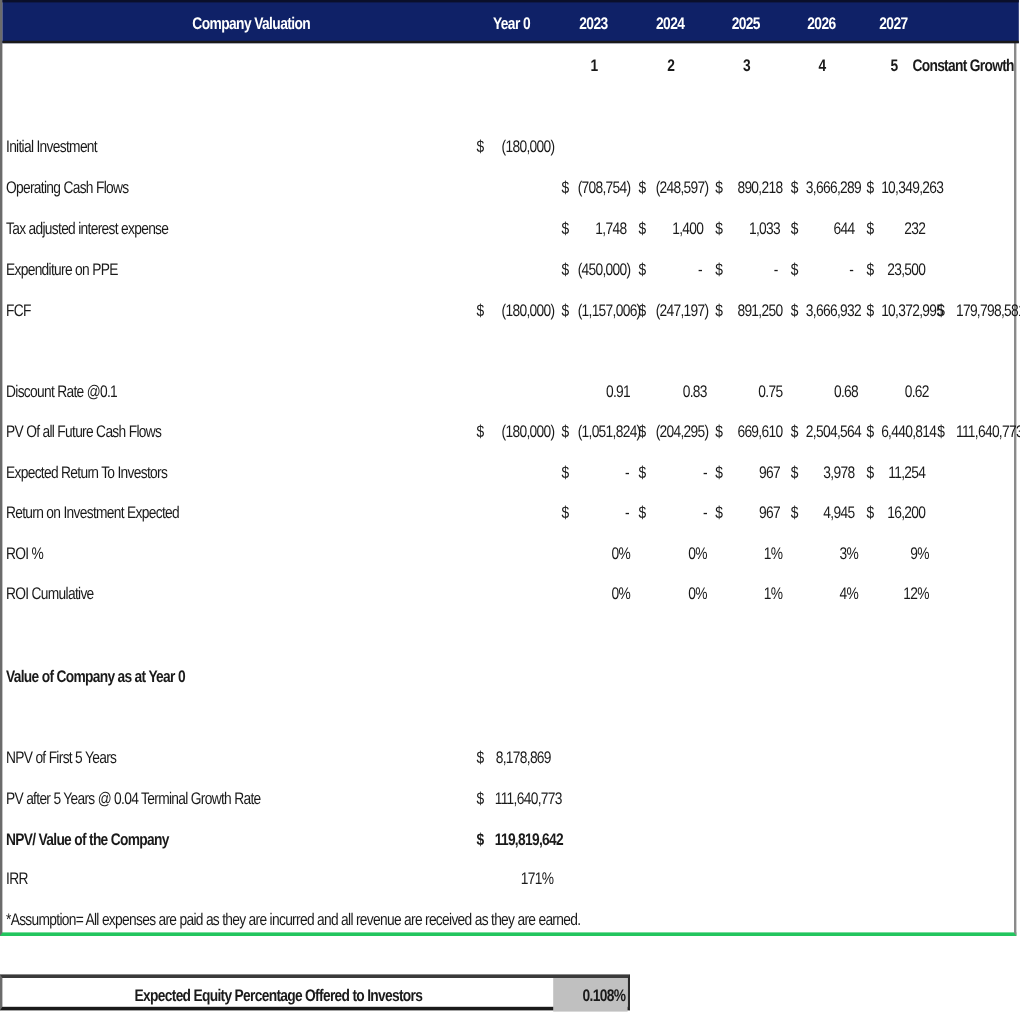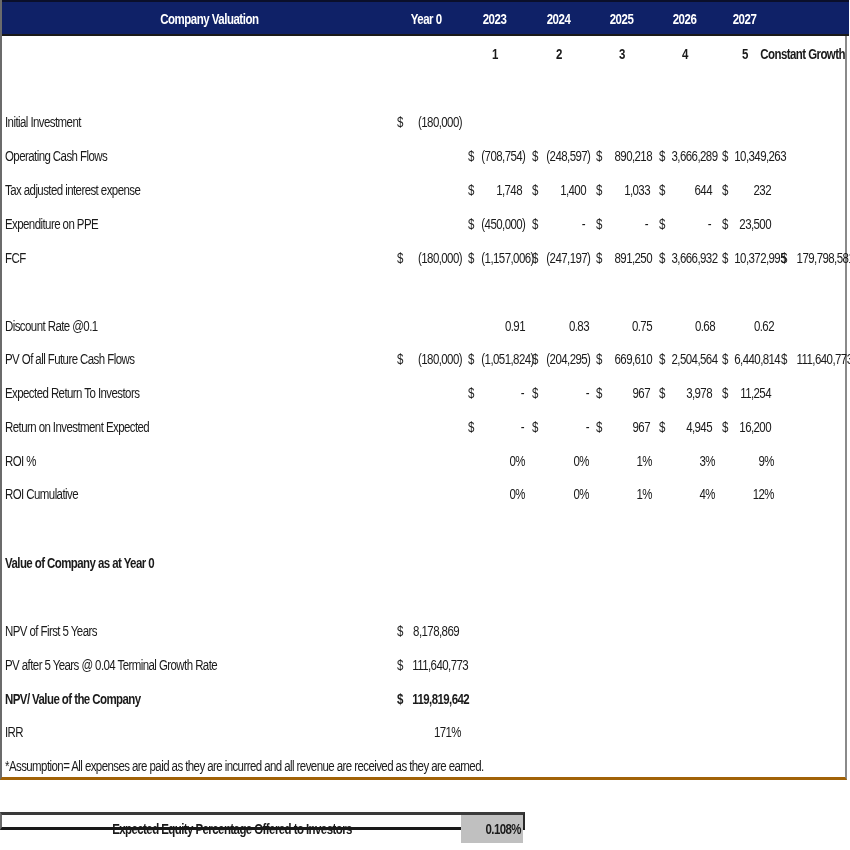--- a/index.html
+++ b/index.html
@@ -1,32 +1,32 @@
 <!DOCTYPE html>
 <html><head>
 <meta charset="utf-8">
 <style>
   html, body { margin: 0; padding: 0; background: #ffffff; }
   body { width: 850px; height: 850px; position: relative; overflow: hidden;
          font-family: "Liberation Sans Narrow", "Liberation Sans", sans-serif; color: #1a1a1a; }
   .sheet { position: absolute; left: 0; top: 0; width: 847px; height: 780px;
-           border-left: 2px solid #6b6b6b; border-right: 2px solid #8a8a8a; border-bottom: 3px solid #a16207;
+           border-left: 2px solid #6b6b6b; border-right: 2px solid #8a8a8a; border-bottom: 3px solid #22c55e;
            box-sizing: border-box; }
   .hdr { position: absolute; left: 0; top: 0; width: 847px; height: 36px; background: #0f2167;
          border-top: 2px solid #0a0f2a; border-bottom: 2px solid #1a1a1a; box-sizing: border-box; }
   .hdr span { position: absolute; top: 0; height: 32px; line-height: 34px; color: #ffffff;
               font-size: 14px; font-weight: bold; letter-spacing: -0.6px; transform: scaleX(0.82); transform-origin: center; white-space: nowrap; }
   .t { position: absolute; font-size: 14px; letter-spacing: -0.7px; white-space: nowrap; line-height: 18px;
        transform: scaleX(0.82); }
   .lbl { transform-origin: left center; }
   .num { transform-origin: right center; text-align: right; }
   .ctr { transform-origin: center; text-align: center; }
   .dol { transform-origin: left center; }
   .b { font-weight: bold; }
-  .eq { position: absolute; left: 0; top: 812px; width: 525px; height: 18px;
+  .eq { position: absolute; left: 0; top: 812px; width: 525px; height: 30px;
         border-top: 3px solid #3a3a3a; border-bottom: 3px solid #1a1a1a; border-left: 2px solid #6b6b6b; border-right: 2px solid #2a2a2a;
         box-sizing: border-box; background: #ffffff; }
   .eq-val { position: absolute; right: 0; top: 0; width: 62px; height: 28px; background: #c0c0c0; }
 </style>
 </head>
 <body>
 
 <div class="sheet">
 
   <div class="hdr">

